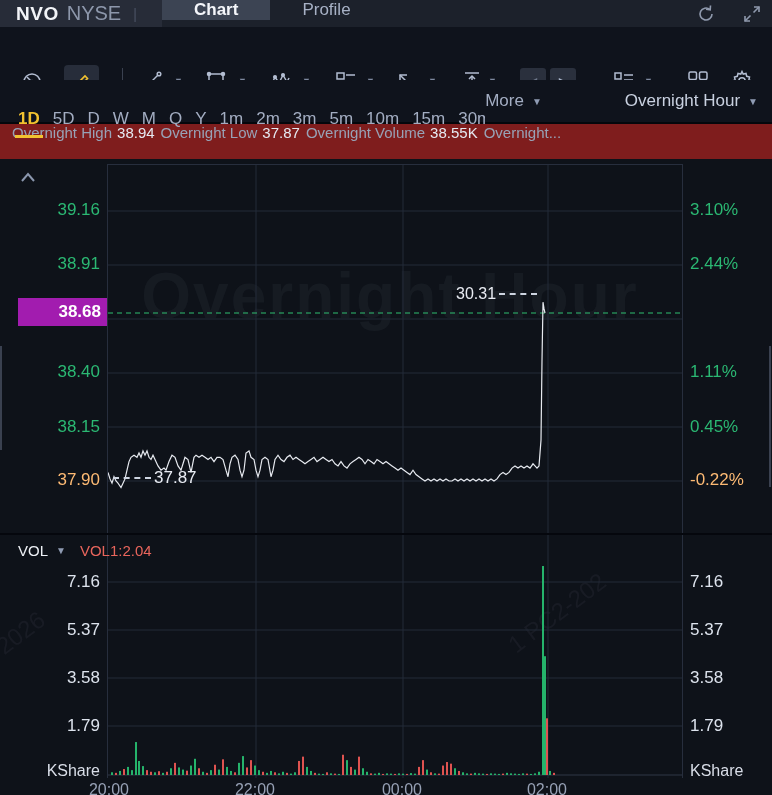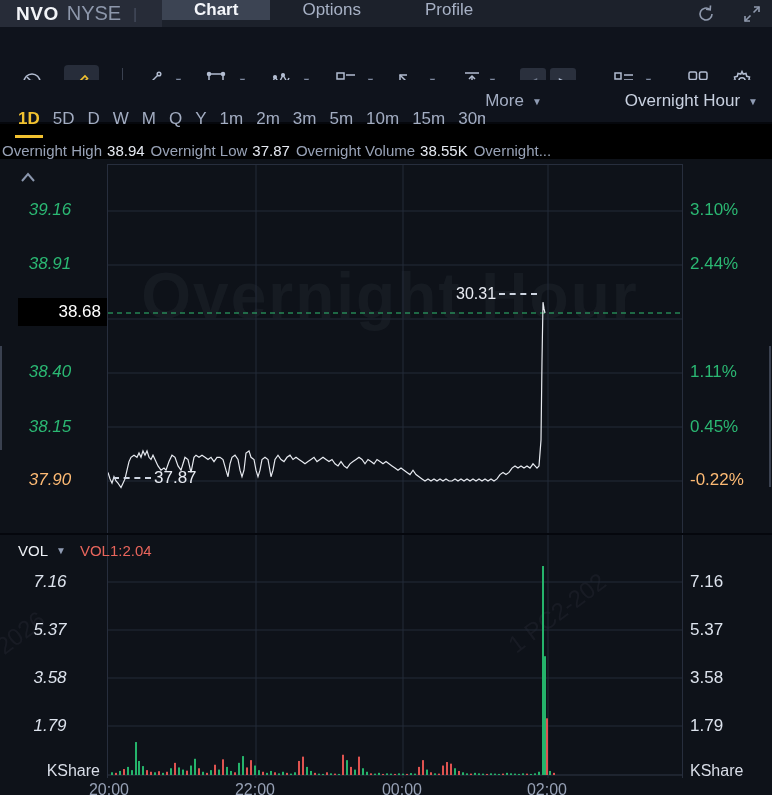--- a/index.html
+++ b/index.html
@@ -38,37 +38,37 @@
   #tf-periods { display:flex; align-items:center; margin-left:18px;margin-top:36px; }
   .tf { font-size:17px; color:#a3adc2; margin-right:13px; cursor:pointer; position:relative; }
   .tf.active { color:#f2c230; font-weight:bold; }
   .tf.active:after { content:""; position:absolute; left:-3px; right:-3px; bottom:-9px; height:3px; background:#f2c230; }
   .tf.clip { display:inline-block; width:27px; overflow:hidden; white-space:nowrap; margin-right:0; }
   .tf-more { font-size:17px; color:#a3adc2; display:flex; align-items:center; gap:8px; }
   .session-sel { position:absolute; right:14px; font-size:17px; color:#c9d1e0; display:flex; align-items:center; gap:8px; }
   .dd-caret { font-size:10px; color:#8f9bb3; }
 
   
-  .infobar { height:35px; background:#000000; display:flex; align-items:flex-end; padding-left:2px; }
+  .infobar { height:35px; background:#7f1d1d; display:flex; align-items:flex-start; padding-left:12px; }
   .info-item { font-size:15px; margin-right:6px; white-space:nowrap; }
   .info-label { color:#98a2b6; }
   .info-value { color:#e6eaf2; margin-left:5px; }
 
   
   #chart { position:relative; width:772px; height:635px; background:#0e1219; }
   .plot-main { position:absolute; left:107px; top:5px; width:576px; height:370px;
                border-left:1px solid #272e3d; border-right:1px solid #272e3d; border-top:1px solid #272e3d; }
   .plot-vol { position:absolute; left:107px; top:376px; width:576px; height:243px;
               border-left:1px solid #272e3d; border-right:1px solid #272e3d; }
   .tick { position:absolute; height:20px; line-height:20px; font-size:17px; }
-  .tick.left { left:0; width:100px; text-align:center;font-style:italic; }
+  .tick.left { left:0; width:100px; text-align:right; }
   .tick.right { left:690px; text-align:left; }
   .green { color:#2bb873; } .redtxt { color:#fdba74; } .volc { color:#dde3ed; }
-  .badge { position:absolute; top:139px; height:28px; line-height:28px; background:#000000;
-           color:#fff; font-size:17px; z-index:5; }
+  .badge { position:absolute; top:139px; height:28px; line-height:28px; background:#a21caf;
+           color:#fff; font-size:17px; z-index:5;font-weight:bold; }
   .badge.l { left:18px; width:89px; text-align:right; padding-right:6px; }
   .badge.r { left:683px; width:88px; text-align:left; padding-left:6px; }
   .watermark { position:absolute; left:90px; top:100px; width:600px; text-align:center;
                font-size:64px; font-weight:bold; color:rgba(170,181,201,0.055);
                letter-spacing:2px; white-space:nowrap; pointer-events:none; }
   .wm-diag { position:absolute; font-size:24px; color:rgba(150,162,186,0.07);
              transform:rotate(-37deg); white-space:nowrap; pointer-events:none; }
   .price-label { position:absolute; display:flex; align-items:center; font-size:16px; color:#e8ebf2; z-index:4; }
   .dashseg { width:38px; border-top:2px dashed #cdd4e0; margin:0 3px; }
   .divider2 { position:absolute; left:0; top:374px; width:772px; height:2px; background:#05070d; }
@@ -86,21 +86,20 @@
 <div id="app">
 
   <div class="topbar">
     <div class="symbol-sec">
       <span class="sym">NVO</span>
       <span class="exch">NYSE</span>
       <span class="sym-div">|</span>
     </div>
     <div class="tabs">
       <div class="tab active">Chart</div>
-      <div class="tab">Options</div>
       <div class="tab">Profile</div>
     </div>
     <div class="topbar-icons">
       <span class="ticon">
         <svg width="20" height="20" viewBox="0 0 20 20" fill="none" stroke="currentColor" stroke-width="1.6">
           <path d="M16 10 a6 6 0 1 1 -2.2 -4.6"></path>
             <path d="M14.5 1.5 L14.2 5.8 L10 5.2" fill="none"></path>
         </svg>
       </span>
       <span class="ticon">

